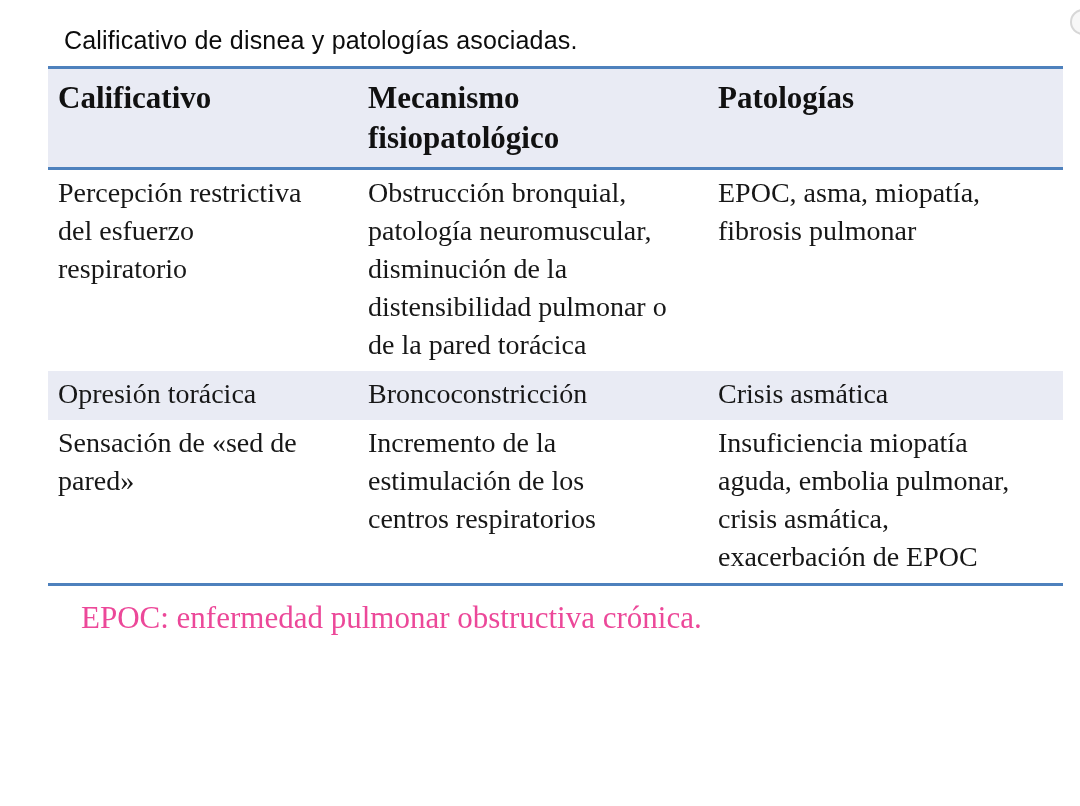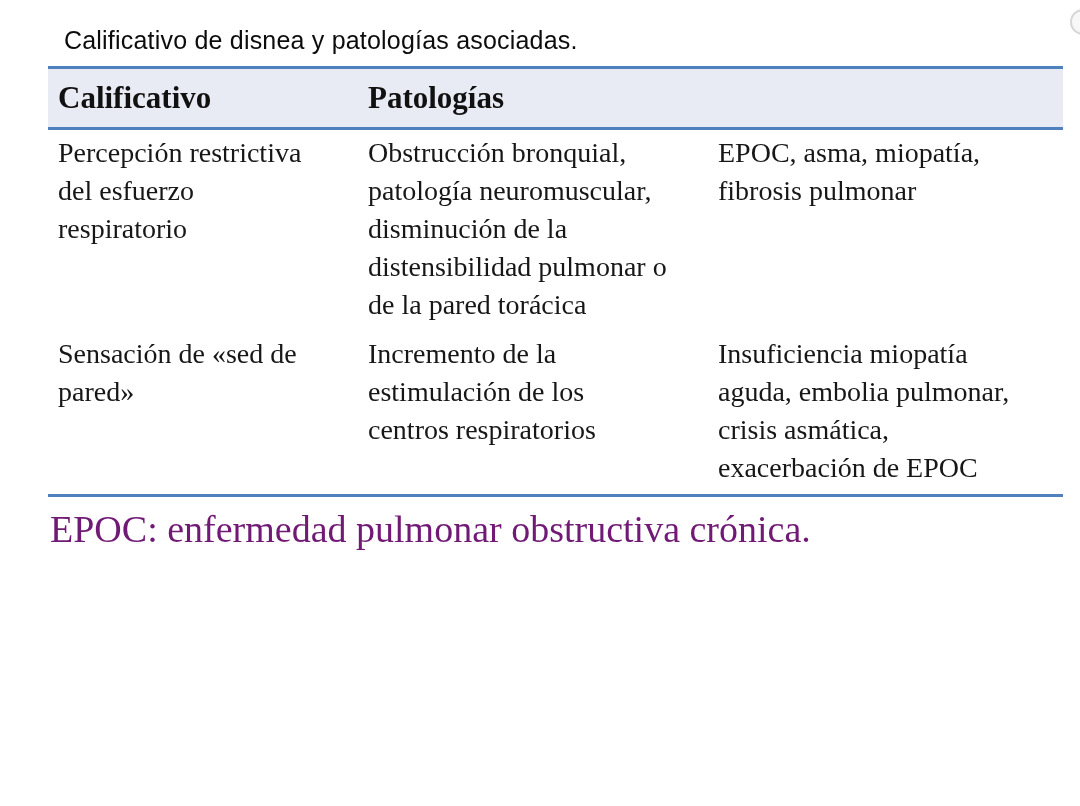--- a/index.html
+++ b/index.html
@@ -59,26 +59,27 @@
     border-bottom: 3px solid var(--accent-border, #4e81bd);
     height: 0;
   }
 
   .cell { box-sizing: border-box; }
   .col1 { width: 312px; padding-left: 10px; padding-right: 42px; }
   .col2 { width: 350px; padding-left: 8px;  padding-right: 42px; }
   .col3 { width: 353px; padding-left: 8px;  padding-right: 29px; }
 
   .footnote {
-    font-size: 38px;
+    font-size: 31px;
     line-height: 38px;
-    color: #701a75;
+    color: #ec4899;
     margin-top: 13px;
     padding-left: 2px;
     white-space: nowrap;
+    margin-left: 31px;
   }
 
   .cropped-circle {
     position: absolute;
     left: 1070px; top: 9px;
     width: 22px; height: 22px;
     border-radius: 50%;
     border: 2px solid #d7d7d7;
     background: #f7f7f7;
   }
@@ -88,29 +89,35 @@
 
 <div class="page">
 
   <div class="caption">Calificativo de disnea y patologías asociadas.</div>
 
   <div class="table-wrap">
     <div class="tbl">
 
       <div class="row header-row">
         <div class="cell col1">Calificativo</div>
+        <div class="cell col2">Mecanismo fisiopatológico</div>
         <div class="cell col3">Patologías</div>
       </div>
 
       <div class="row body-row">
         <div class="cell col1">Percepción restrictiva del esfuerzo respiratorio</div>
         <div class="cell col2">Obstrucción bronquial, patología neuromuscular, disminución de la distensibilidad pulmonar o de la pared torácica</div>
         <div class="cell col3">EPOC, asma, miopatía, fibrosis pulmonar</div>
       </div>
 
+      <div class="row body-row banded">
+        <div class="cell col1">Opresión torácica</div>
+        <div class="cell col2">Broncoconstricción</div>
+        <div class="cell col3">Crisis asmática</div>
+      </div>
 
       <div class="row body-row">
         <div class="cell col1">Sensación de «sed de pared»</div>
         <div class="cell col2">Incremento de la estimulación de los centros respiratorios</div>
         <div class="cell col3">Insuficiencia miopatía aguda, embolia pulmonar, crisis asmática, exacerbación de EPOC</div>
       </div>
 
       <div class="tbl-bottom-rule"></div>
     </div>
 

